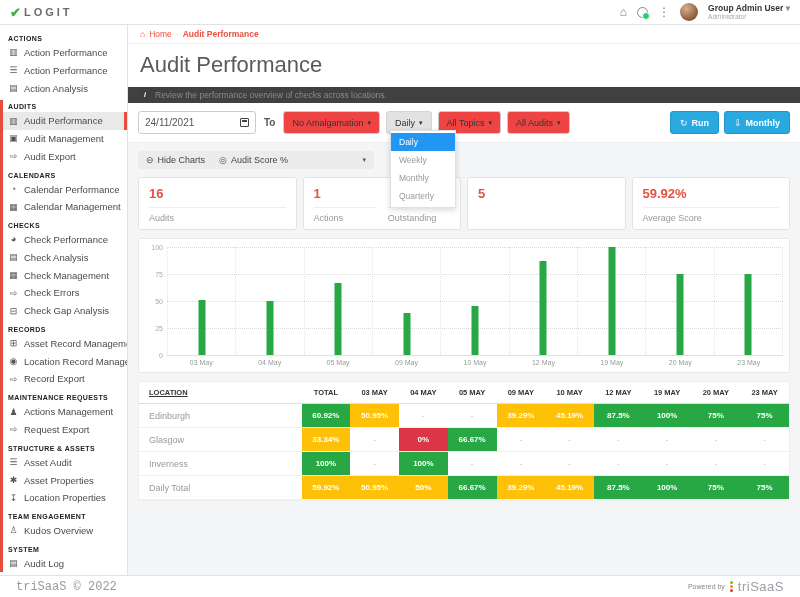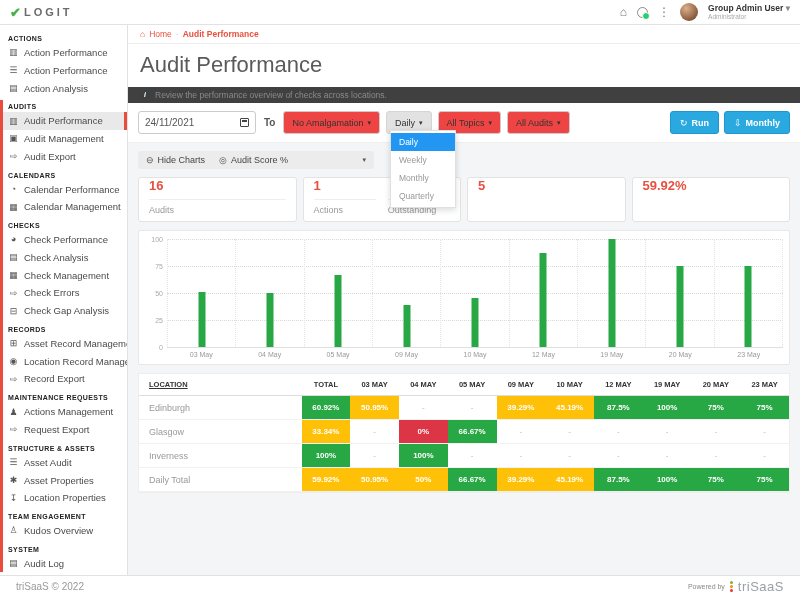--- a/index.html
+++ b/index.html
@@ -54,21 +54,21 @@
   .blue-btn { height:23px; background:#29a9e0; border:1px solid #1f97cc; border-radius:3px; color:#fff; font-size:9px; font-weight:bold; display:flex; align-items:center; gap:4px; padding:0 9px; cursor:pointer; }
   .blue-btn .bicon { font-size:9px; font-weight:normal; }
 
   .controls-bar { margin:8px 10px 0; background:#ececec; border-radius:3px; width:236px; display:flex; align-items:center; padding:4px 8px; gap:14px; }
   .ctrl { display:flex; align-items:center; gap:4px; font-size:9px; color:#444; cursor:pointer; }
   .ctrl .cicon { font-size:9px; color:#555; }
   .view-score { flex:1; display:flex; align-items:center; justify-content:space-between; }
   .view-score .caret { font-size:7px; color:#555; }
 
   .stats-row { display:flex; gap:6px; margin:8px 10px; }
-  .stat-card { flex:1; background:#fff; border:1px solid #e3e3e3; border-radius:3px; padding:0 10px 6px; display:flex; gap:12px; }
+  .stat-card { flex:1; background:#fff; border:1px solid #e3e3e3; border-radius:3px; padding:8px 10px 6px; display:flex; gap:12px; }
   .stat-col { flex:1; }
   .stat-value { font-size:13px; font-weight:bold; color:#e8503f; min-height:15px; }
   .stat-label { font-size:9px; color:#999; border-top:1px solid #eee; margin-top:6px; padding-top:5px; }
 
   .chart-panel { margin:0 10px 8px; background:#fff; border:1px solid #e8e8e8; border-radius:2px; padding:8px 6px 3px 2px; }
   .chart-inner { display:flex; }
   .y-axis { width:26px; position:relative; height:108px; flex:0 0 26px; }
   .y-tick { position:absolute; right:4px; transform:translateY(-50%); font-size:7px; color:#aaa; }
   .plot { flex:1; height:108px; position:relative; }
   .gridline { position:absolute; left:0; right:0; border-top:1px dotted #d8d8d8; }
@@ -92,21 +92,21 @@
   .cellval.red { background:#dc3545; }
   .cellval.none { color:#bbb; font-weight:normal; background:#fff; }
 
   
   .freq-menu { position:absolute; left:390px; top:130px; width:66px; background:#fff; border:1px solid #e0e0e0; box-shadow:0 2px 6px rgba(0,0,0,.15); z-index:60; padding:2px 0; }
   .freq-item { font-size:8.5px; color:#999; padding:4px 8px; cursor:pointer; }
   .freq-item.selected { background:#2196f3; color:#fff; }
 
   
   .footer { position:absolute; left:0; right:0; bottom:0; height:22px; background:#fff; border-top:1px solid #e2e2e2; display:flex; align-items:center; justify-content:space-between; padding:0 16px; z-index:30; }
-  .footer-left { font-size:10px; color:#999; }
+  .footer-left { font-size:12px; color:#999;font-family:Liberation Mono, monospace; }
   .footer-right { display:flex; align-items:center; gap:5px; }
   .powered { font-size:7px; color:#888; }
   .dots { display:flex; flex-direction:column; gap:1px; }
   .dots i { width:3px; height:3px; border-radius:50%; display:block; }
   .dot-g { background:#7cb342; } .dot-o { background:#fb8c00; } .dot-r { background:#e53935; }
   .footer-brand { font-size:13px; color:#9aa0a6; font-weight:400; letter-spacing:.5px; }
 </style>
 </head>
 <body>
 
@@ -321,20 +321,21 @@
         </div>
       </div>
       <div class="stat-card">
         <div class="stat-col">
           <div class="stat-value">5</div>
         </div>
       </div>
       <div class="stat-card">
         <div class="stat-col">
           <div class="stat-value">59.92%</div>
+          <div class="stat-label">Average Score</div>
         </div>
       </div>
     </div>
 
   <div class="chart-panel">
     <div class="chart-inner">
       <div class="y-axis" id="yAxis">
           <span class="y-tick" style="top: 108px;">0</span>
           <span class="y-tick" style="top: 81px;">25</span>
           <span class="y-tick" style="top: 54px;">50</span>

